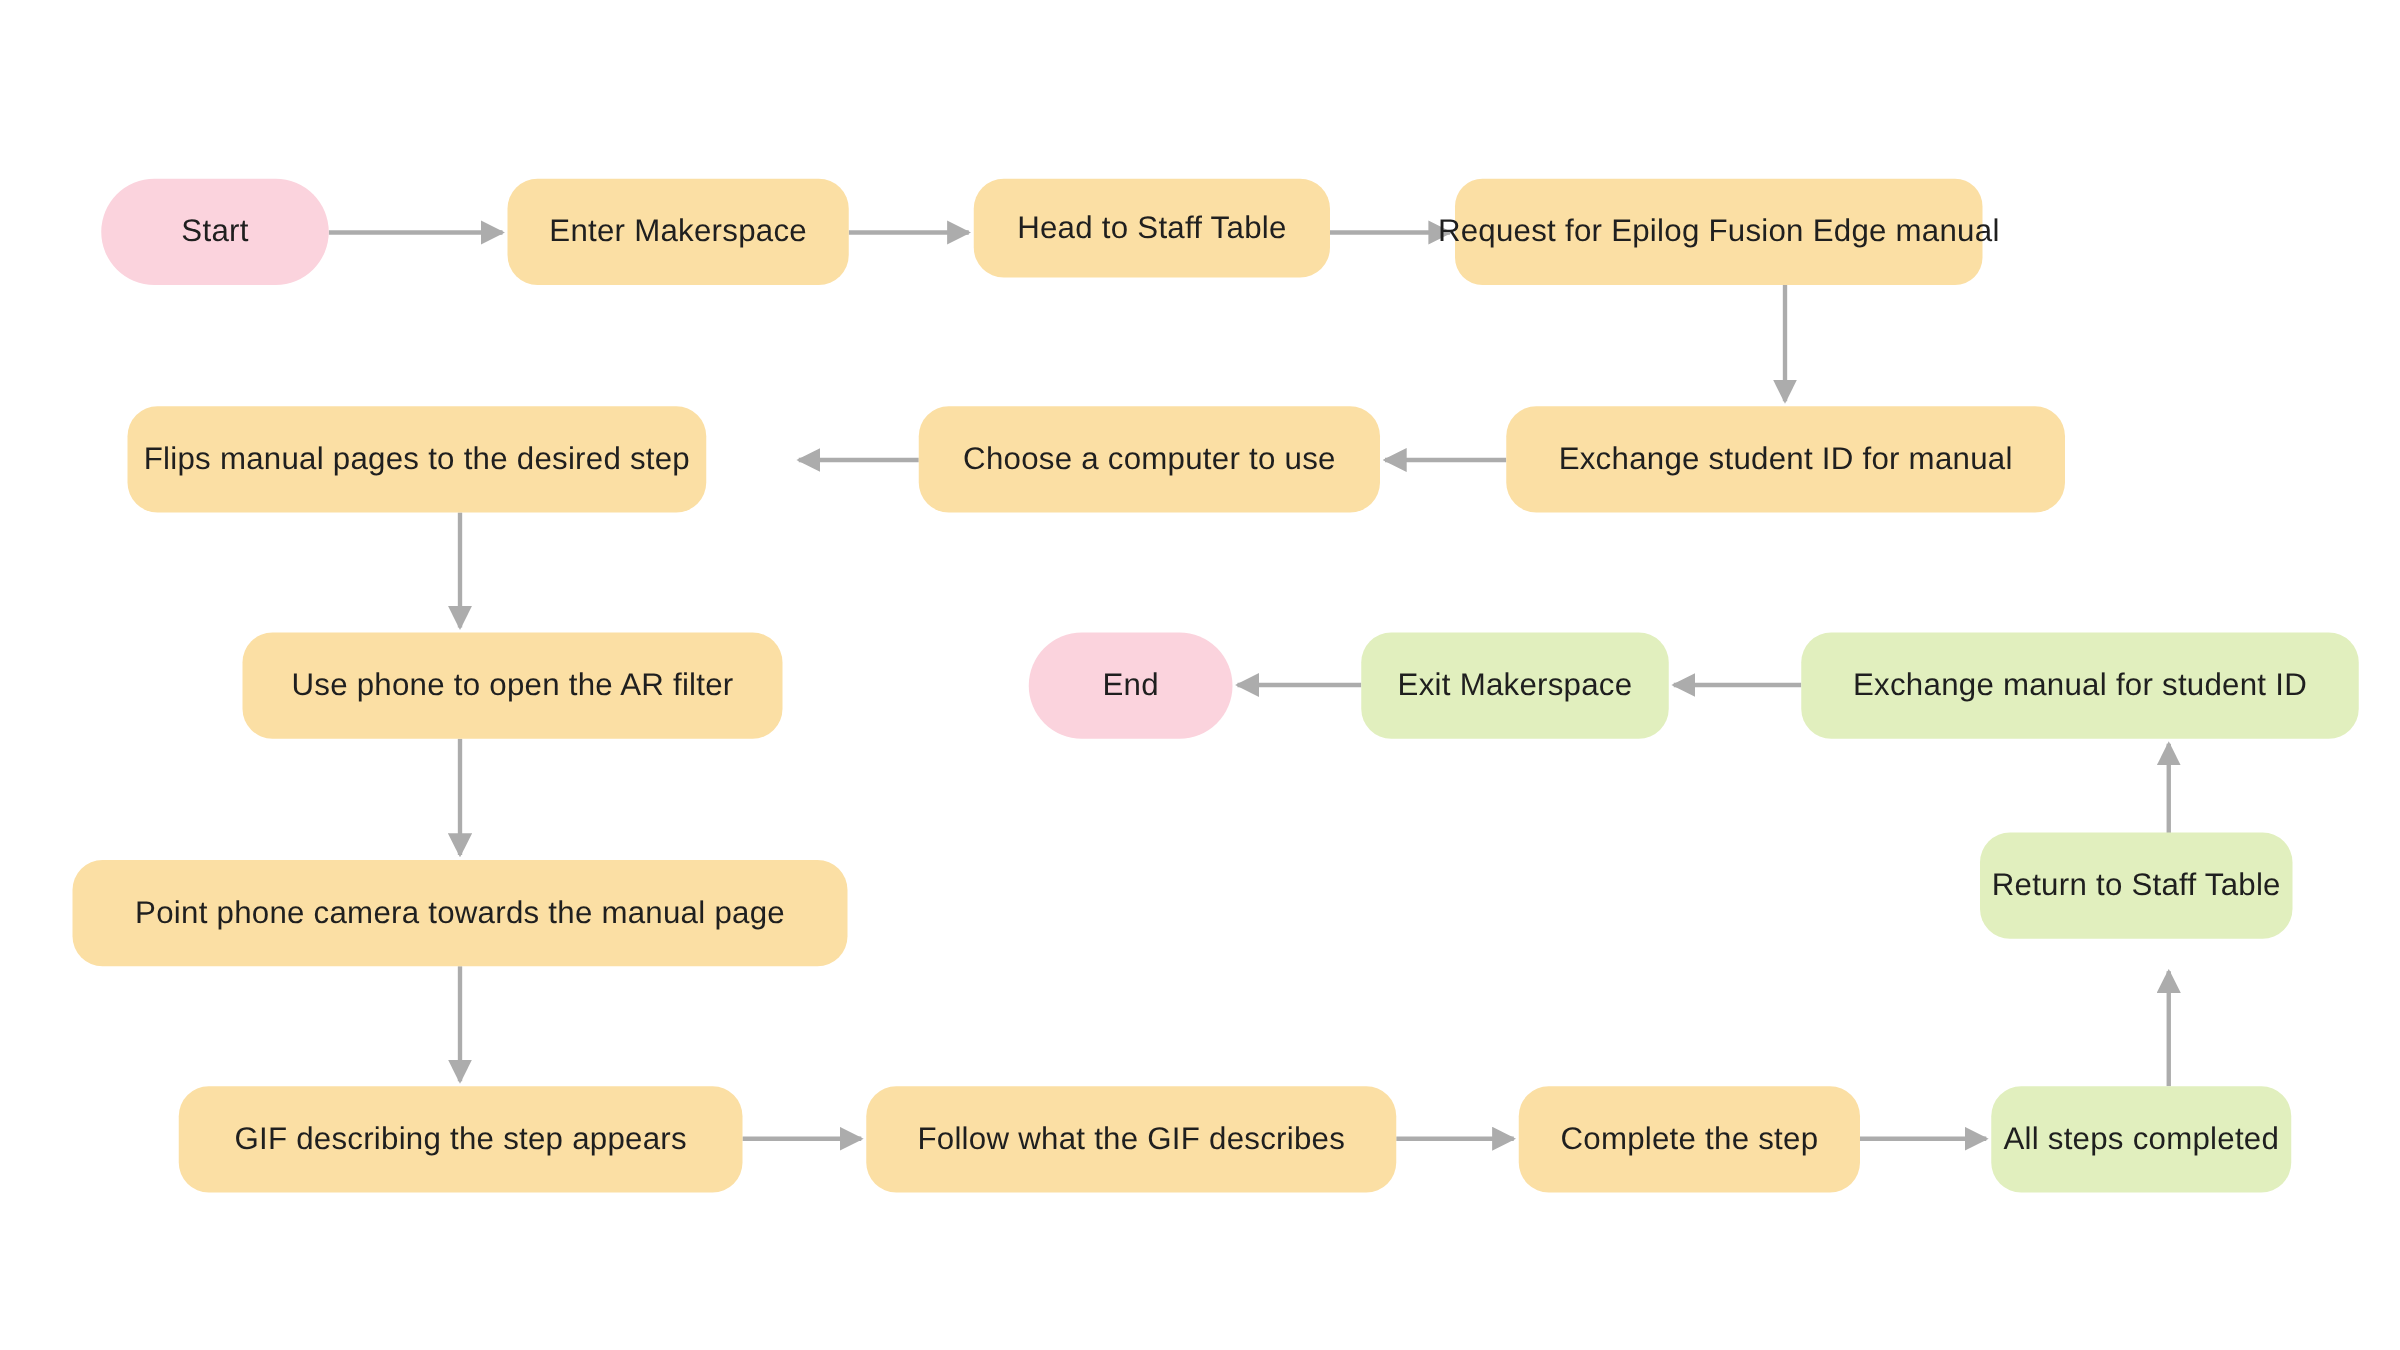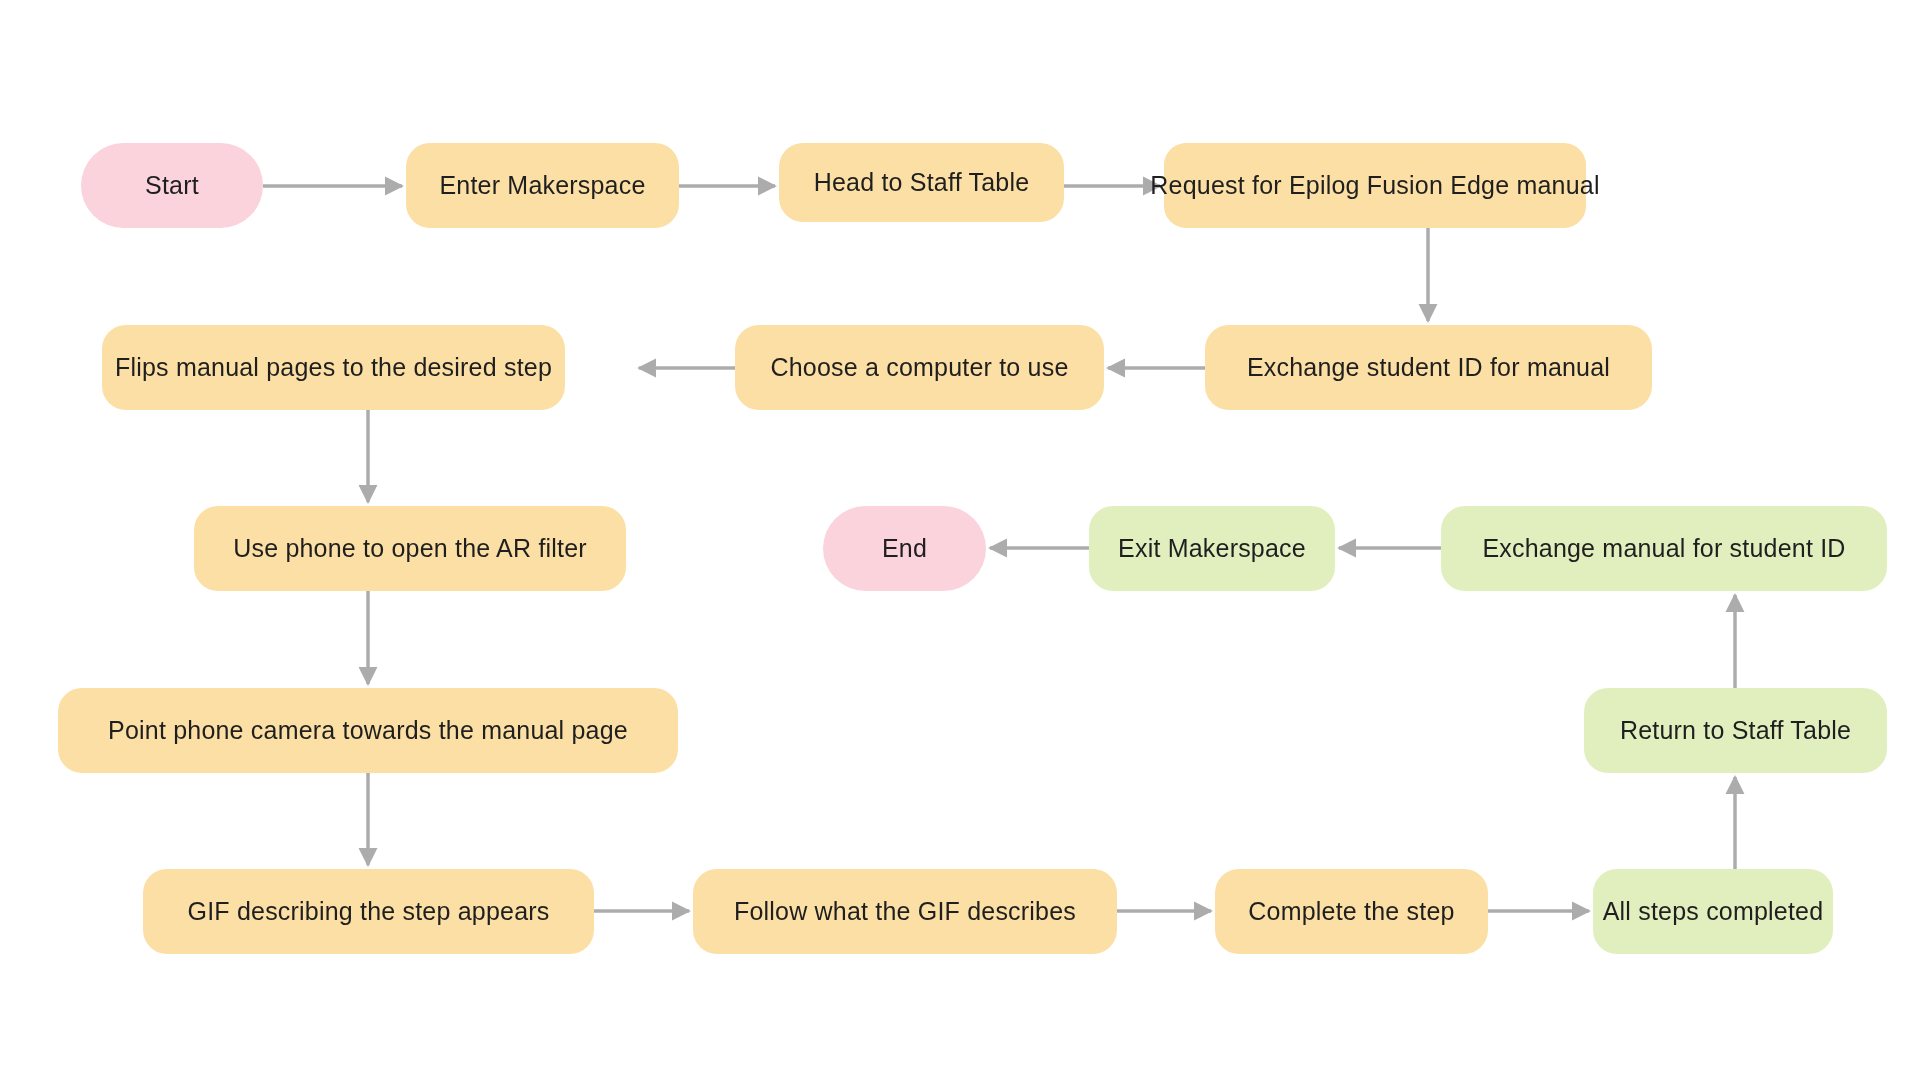--- a/index.html
+++ b/index.html
@@ -81,17 +81,17 @@
     <div class="node process" style="left: 1164px; top: 143px; width: 422px; height: 85px; border-radius: 22px;">Request for Epilog Fusion Edge manual</div>
     <div class="node process" style="left: 1205px; top: 325px; width: 447px; height: 85px;">Exchange student ID for manual</div>
     <div class="node process" style="left: 735px; top: 325px; width: 369px; height: 85px;">Choose a computer to use</div>
     <div class="node process" style="left: 102px; top: 325px; width: 463px; height: 85px;">Flips manual pages to the desired step</div>
     <div class="node process" style="left: 152px; top: 506px; width: 432px; height: 85px; margin-left: 42px;">Use phone to open the AR filter</div>
     <div class="node process" style="left: 58px; top: 688px; width: 620px; height: 85px;">Point phone camera towards the manual page</div>
     <div class="node process" style="left: 143px; top: 869px; width: 451px; height: 85px;">GIF describing the step appears</div>
     <div class="node process" style="left: 693px; top: 869px; width: 424px; height: 85px;">Follow what the GIF describes</div>
     <div class="node process" style="left: 1215px; top: 869px; width: 273px; height: 85px;">Complete the step</div>
     <div class="node done" style="left: 1593px; top: 869px; width: 240px; height: 85px;">All steps completed</div>
-    <div class="node done" style="left: 1584px; top: 688px; width: 303px; height: 85px;">Return to Staff Table</div>
+    <div class="node done" style="left: 1584px; top: 666px; width: 250px; height: 85px;">Return to Staff Table</div>
     <div class="node done" style="left: 1441px; top: 506px; width: 446px; height: 85px;">Exchange manual for student ID</div>
     <div class="node done" style="left: 1089px; top: 506px; width: 246px; height: 85px;">Exit Makerspace</div>
     <div class="node terminal" style="left: 823px; top: 506px; width: 163px; height: 85px;">End</div>
   </div>
 
 </body></html>

